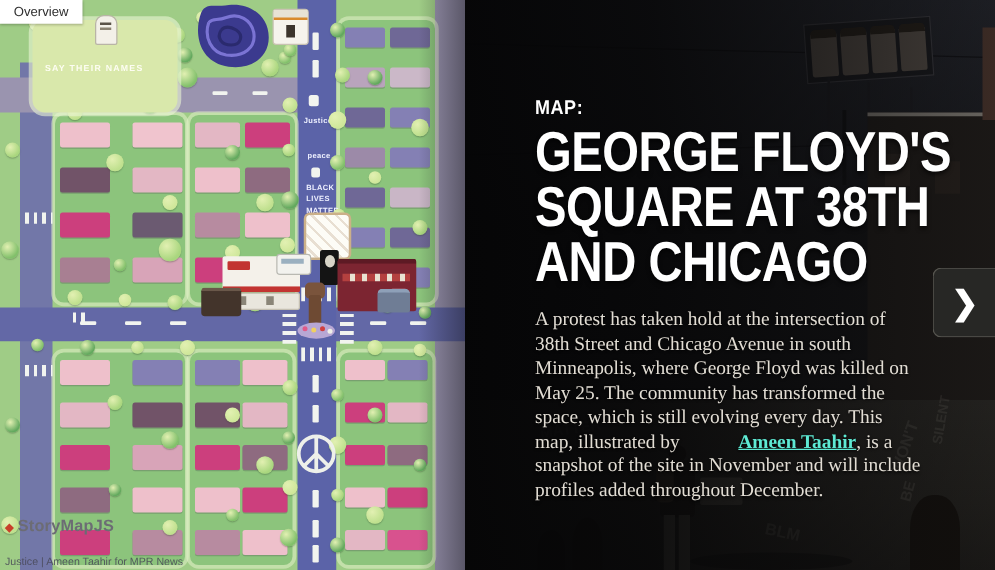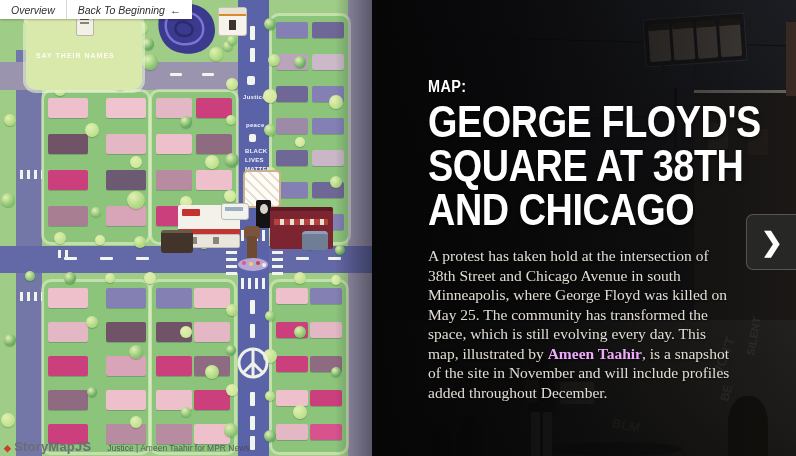--- a/index.html
+++ b/index.html
@@ -40,27 +40,27 @@
   #cupfoods i{position:absolute;left:4px;top:8px;width:54px;height:6px;background:repeating-linear-gradient(90deg,#b4403f 0 6px,#e8e2d2 6px 10px);}
   #cupfoods b{position:absolute;left:42px;top:20px;width:14px;height:10px;background:#caa6b4;border-radius:2px;}
   #van{position:absolute;left:221px;top:203px;width:26px;height:15px;background:#f2f2ee;border-radius:3px;border:1px solid #b9b9b2;}
   #van i{position:absolute;left:3px;top:3px;width:18px;height:4px;background:#9ab0c0;}
   #kiosk{position:absolute;left:161px;top:230px;width:32px;height:20px;background:#43342b;border-radius:3px;border-top:3px solid #6a584a;}
   #tent{position:absolute;left:302px;top:231px;width:26px;height:16px;background:#6f7d95;border-radius:4px 4px 2px 2px;border-top:3px solid #8ea0b8;}
   #peace{position:absolute;left:236px;top:346px;}
   #map-shadow{position:absolute;right:0;top:0;width:85px;height:456px;background:linear-gradient(90deg,rgba(8,8,12,0) 0%,rgba(8,8,12,.55) 55%,rgba(6,6,9,.9) 100%);pointer-events:none;}
 
   
-  #tabbar{position:absolute;left:0;top:0;height:19px;display:flex;background:#fff;box-shadow:0 1px 2px rgba(0,0,0,.25);z-index:30;font-style:italic;}
+  #tabbar{position:absolute;left:0;top:0;height:19px;display:flex;background:#fff;box-shadow:0 1px 2px rgba(0,0,0,.25);z-index:30;}
   .tab{display:flex;align-items:center;gap:5px;padding:0 11px;font-size:10.5px;color:#2e2e2e;border-right:1px solid #d6d6d6;cursor:pointer;white-space:nowrap;}
   .tab:last-child{border-right:none;}
   .tab .arrow{font-size:11px;color:#1c1c1c;}
 
   
-  #attrib{position:absolute;left:4px;bottom:2px;z-index:25;display:flex;align-items:baseline;gap:16px;}
+  #attrib{position:absolute;left:4px;bottom:2px;z-index:25;display:flex;align-items:baseline;gap:16px;flex-direction:column;}
   #storymap-logo{font-size:13px;font-weight:bold;color:#6c6c74;letter-spacing:.2px;}
   #storymap-logo .diamond{color:#c8402a;font-size:9px;margin-right:3px;}
   #leaflet-attrib{font-size:8.5px;color:#474756;opacity:.85;}
 
   
   #panel{position:absolute;left:372px;top:0;width:424px;height:456px;overflow:hidden;background:#141416;}
   .ph{position:absolute;}
   #sky{left:0;top:0;width:424px;height:180px;background:linear-gradient(180deg,#24262d 0%,#1b1c21 70%,#141417 100%);}
   #street{left:0;top:320px;width:424px;height:136px;background:linear-gradient(180deg,#2c2a26 0%,#262420 60%,#1f1d1a 100%);}
   #billboard{left:272px;top:16px;width:102px;height:48px;background:#191a1e;border:1px solid #3c3c42;transform:rotate(-4deg);display:flex;gap:3px;padding:4px;box-sizing:border-box;}
@@ -74,21 +74,21 @@
   .graffiti{position:absolute;color:#cfc9bd;font-family:"Liberation Sans",sans-serif;font-weight:bold;opacity:.14;}
   .sil{position:absolute;background:#17130f;}
   .shadowp{position:absolute;background:rgba(0,0,0,.35);border-radius:50%;}
   #overlay{position:absolute;left:0;top:0;width:424px;height:456px;
     background:linear-gradient(90deg,rgba(5,5,6,.96) 0%,rgba(7,7,8,.88) 35%,rgba(10,10,11,.55) 75%,rgba(12,12,13,.3) 100%);}
 
   #panel-text{position:absolute;left:56px;top:78px;width:312px;z-index:5;}
   #kicker{color:#fff;font-weight:bold;font-size:16px;transform:scaleX(.9);transform-origin:0 50%;letter-spacing:.5px;margin-bottom:4px;}
   .title-line{color:#fff;font-weight:bold;font-size:45px;line-height:44px;letter-spacing:-.5px;transform:scaleX(.84);transform-origin:0 50%;white-space:nowrap;text-shadow:0 2px 4px rgba(0,0,0,.6);}
   #body-text{margin-top:14px;font-family:"Liberation Serif",serif;font-size:15.5px;line-height:19.5px;color:#e2ddd4;text-shadow:0 1px 2px rgba(0,0,0,.8);}
-  #body-text a{color:#f0abfc;font-weight:bold;cursor:pointer;}
+  #body-text a{color:#5eead4;font-weight:bold;text-decoration:underline;cursor:pointer;margin-left:43px;}
   #credit{margin-top:7px;font-family:"Liberation Serif",serif;font-weight:bold;font-size:11px;color:#b9b3a8;}
 
   #next-btn{position:absolute;left:746px;top:214px;width:50px;height:54px;background:#272725;border:1px solid #56554f;border-right:none;border-radius:7px 0 0 7px;z-index:40;display:flex;align-items:center;justify-content:center;cursor:pointer;}
   #next-btn span{color:#fff;font-size:26px;font-weight:bold;line-height:1;}
 </style>
 </head>
 <body>
 
 <div id="stage">
 
@@ -364,24 +364,20 @@
   </div>
 
   <div id="next-btn">
     <span>❯</span>
   </div>
 
   <div id="tabbar">
     <div class="tab">
       <span>Overview</span>
     </div>
-    <div class="tab">
-      <span>Back To Beginning</span>
-      <span class="arrow">←</span>
-    </div>
   </div>
 
   <div id="attrib">
     <span id="storymap-logo"><span class="diamond">◆</span><span>StoryMapJS</span></span>
     <span id="leaflet-attrib">Justice | Ameen Taahir for MPR News</span>
   </div>
 
 </div>
 
 </body></html>

